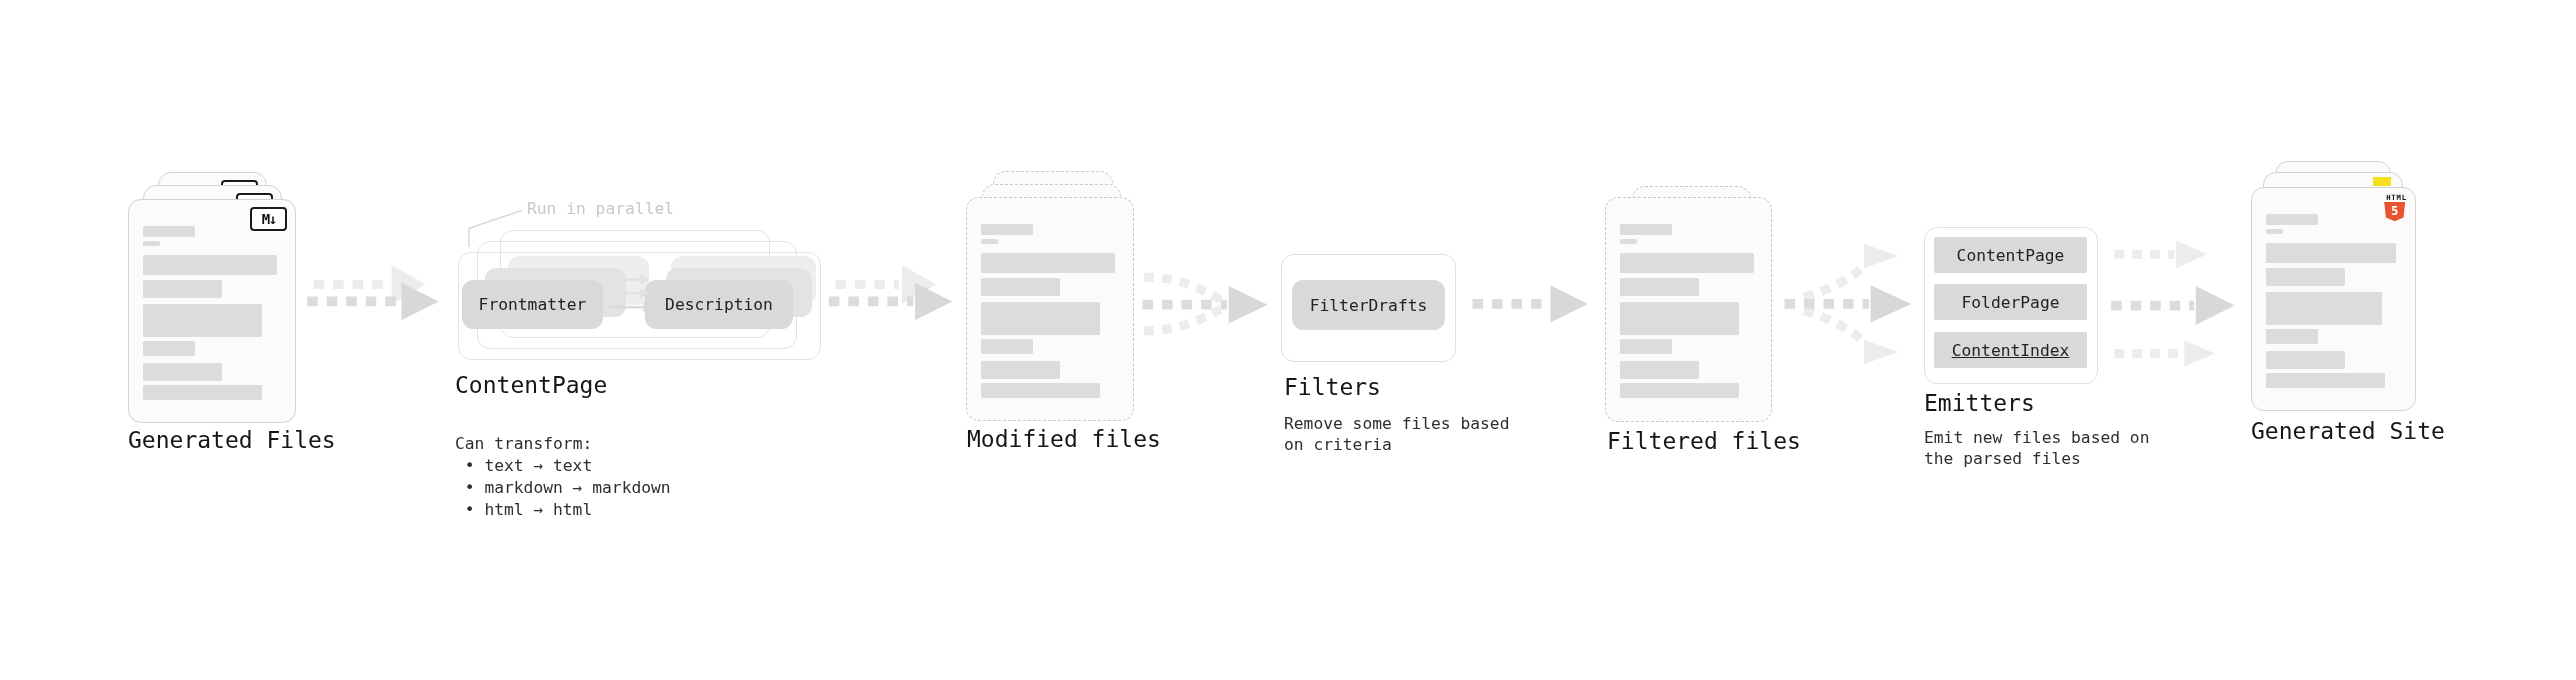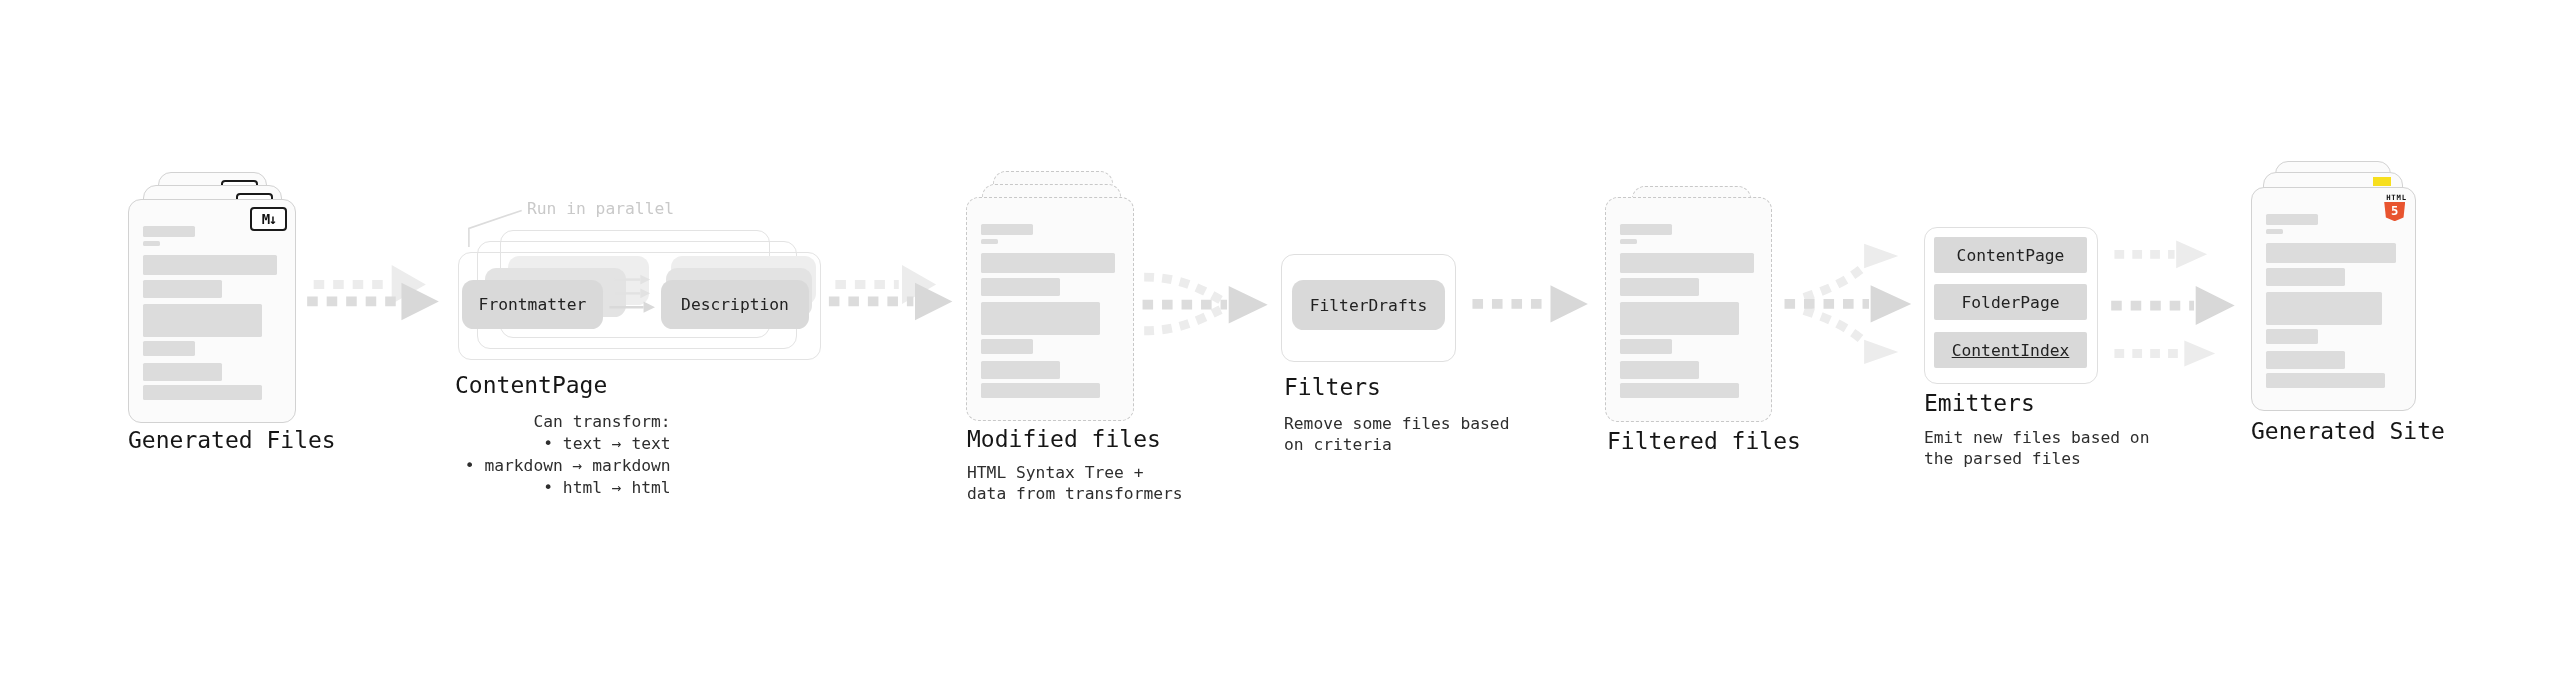--- a/index.html
+++ b/index.html
@@ -93,24 +93,24 @@
     <div class="frame" style="left:500px;top:230px;width:268px;height:106px;"></div>
     <div class="frame" style="left:477px;top:241px;width:318px;height:106px;"></div>
     <div class="frame" style="left:458px;top:252px;width:361px;height:106px;"></div>
 
     <div class="pill ghost2" style="left:508px;top:256px;width:141px;height:49px;"></div>
     <div class="pill ghost1" style="left:485px;top:268px;width:141px;height:49px;"></div>
     <div class="pill" style="left:462px;top:280px;width:141px;height:49px;">Frontmatter</div>
 
     <div class="pill ghost2" style="left:671px;top:256px;width:145px;height:49px;"></div>
     <div class="pill ghost1" style="left:666px;top:268px;width:146px;height:49px;"></div>
-    <div class="pill" style="left:661px;top:280px;width:148px;height:49px;">Description</div>
+    <div class="pill" style="left:645px;top:280px;width:148px;height:49px;">Description</div>
 
     <div class="stage-label" style="left:455px;top:373px;">ContentPage</div>
-    <div class="stage-desc" style="left:455px;top:411px;line-height:22px;text-align:right;">
+    <div class="stage-desc" style="left:455px;top:433px;line-height:22px;">
       <div>Can transform:</div>
       <div class="indent">• text → text</div>
       <div class="indent">• markdown → markdown</div>
       <div class="indent">• html → html</div>
     </div>
   </div>
 
   <div class="stage">
     <div class="doc-card dashed" style="left:993px;top:171px;width:118px;height:222px;"></div>
     <div class="doc-card dashed" style="left:982px;top:184px;width:137px;height:222px;"></div>
@@ -118,24 +118,20 @@
       <div class="bar b1"></div>
       <div class="bar b2"></div>
       <div class="bar b3"></div>
       <div class="bar b4"></div>
       <div class="bar b5"></div>
       <div class="bar b6"></div>
       <div class="bar b7"></div>
       <div class="bar b8"></div>
     </div>
     <div class="stage-label" style="left:967px;top:427px;">Modified files</div>
-    <div class="stage-desc" style="left:967px;top:462px;">
-      <div>HTML Syntax Tree +</div>
-      <div>data from transformers</div>
-    </div>
   </div>
 
   <div class="stage">
     <div class="box-frame" style="left:1281px;top:254px;width:173px;height:106px;"></div>
     <div class="pill" style="left:1292px;top:280px;width:153px;height:50px;">FilterDrafts</div>
     <div class="stage-label" style="left:1284px;top:375px;">Filters</div>
     <div class="stage-desc" style="left:1284px;top:413px;">
       <div>Remove some files based</div>
       <div>on criteria</div>
     </div>

